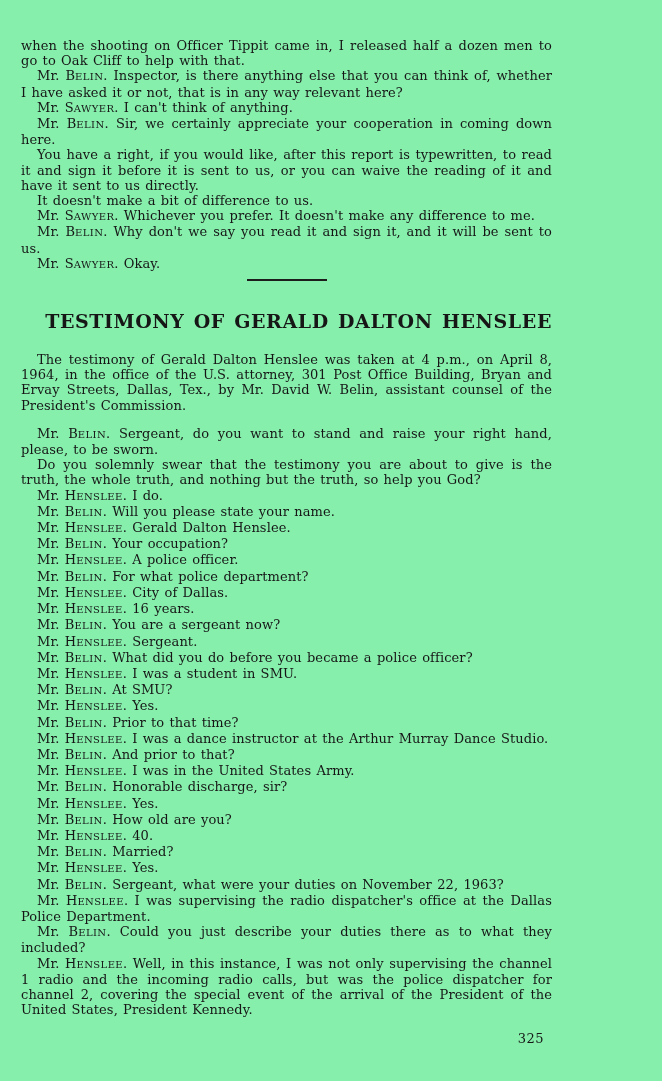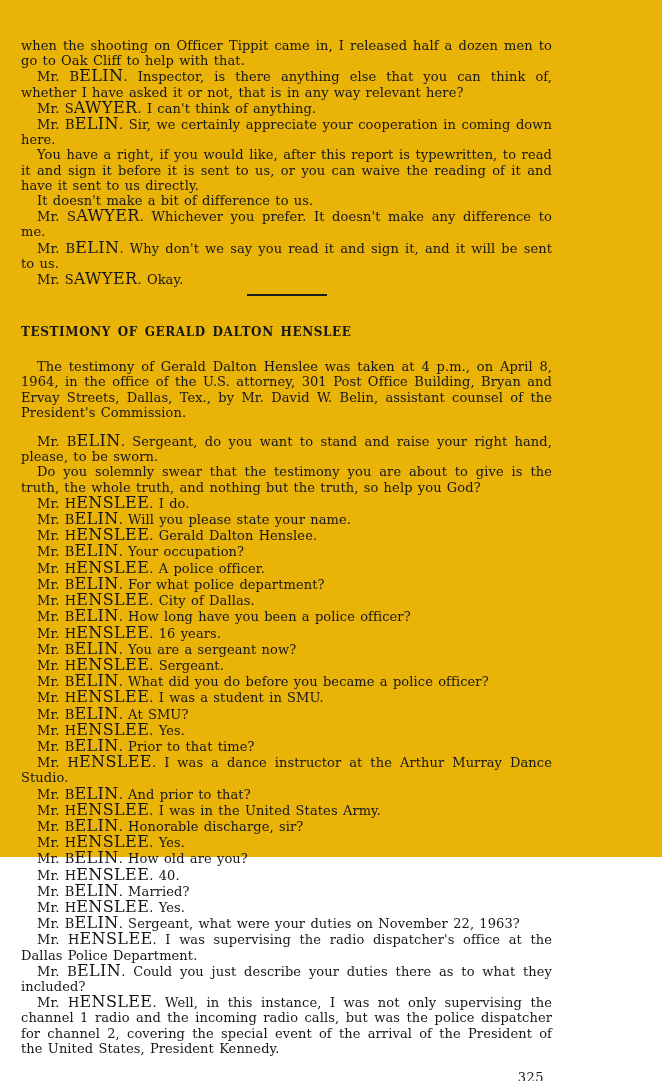--- a/index.html
+++ b/index.html
@@ -10,51 +10,51 @@
   body {
     width: 662px;
     height: 1081px;
     overflow: hidden;
     font-family: "DejaVu Serif", "Liberation Serif", serif;
     color: #161616;
   }
   .page {
     box-sizing: border-box;
     width: 662px;
-    height: 857px;
+    height: 1081px;
     padding: 38px 110px 0 21px;
-    background: #eab308;
+    background: #86efac;
   }
   .textcol p {
     margin: 0;
     font-size: 13px;
     line-height: 15.2px;
     text-align: justify;
     letter-spacing: 0.1px;
     word-spacing: 1px;
   }
   .textcol p.indent { text-indent: 16px; }
   .textcol p.noindent { text-indent: 0; }
   .textcol p.gap { margin-top: 13px; }
   .speaker { white-space: nowrap; }
   .speaker .sc {
-    font-size: 16px;
+    font-size: 10px;
     letter-spacing: 0.4px;
   }
   .rule {
     width: 80px;
     height: 2px;
     background: #1c1c1c;
     margin: 7px auto 0 auto;
   }
   .heading {
     margin: 29px 0 20px 0;
-    font-size: 12px;
+    font-size: 19px;
     font-weight: bold;
-    text-align: left;
+    text-align: right;
     letter-spacing: 0.6px;
     word-spacing: 2px;
   }
   .intro { margin-bottom: 0; }
   .pagenum {
     margin-top: 14px;
     text-align: right;
     padding-right: 8px;
     font-size: 13px;
     letter-spacing: 0.5px;
@@ -87,21 +87,20 @@
   <div class="textcol">
       <p class="indent gap"><span class="speaker">Mr. B<span class="sc">ELIN</span>.</span> Sergeant, do you want to stand and raise your right hand, please, to be sworn.</p>
       <p class="indent">Do you solemnly swear that the testimony you are about to give is the truth, the whole truth, and nothing but the truth, so help you God?</p>
       <p class="indent"><span class="speaker">Mr. H<span class="sc">ENSLEE</span>.</span> I do.</p>
       <p class="indent"><span class="speaker">Mr. B<span class="sc">ELIN</span>.</span> Will you please state your name.</p>
       <p class="indent"><span class="speaker">Mr. H<span class="sc">ENSLEE</span>.</span> Gerald Dalton Henslee.</p>
       <p class="indent"><span class="speaker">Mr. B<span class="sc">ELIN</span>.</span> Your occupation?</p>
       <p class="indent"><span class="speaker">Mr. H<span class="sc">ENSLEE</span>.</span> A police officer.</p>
       <p class="indent"><span class="speaker">Mr. B<span class="sc">ELIN</span>.</span> For what police department?</p>
       <p class="indent"><span class="speaker">Mr. H<span class="sc">ENSLEE</span>.</span> City of Dallas.</p>
-      <p class="indent"><span class="speaker">Mr. B<span class="sc">ELIN</span>.</span> How long have you been a police officer?</p>
       <p class="indent"><span class="speaker">Mr. H<span class="sc">ENSLEE</span>.</span> 16 years.</p>
       <p class="indent"><span class="speaker">Mr. B<span class="sc">ELIN</span>.</span> You are a sergeant now?</p>
       <p class="indent"><span class="speaker">Mr. H<span class="sc">ENSLEE</span>.</span> Sergeant.</p>
       <p class="indent"><span class="speaker">Mr. B<span class="sc">ELIN</span>.</span> What did you do before you became a police officer?</p>
       <p class="indent"><span class="speaker">Mr. H<span class="sc">ENSLEE</span>.</span> I was a student in SMU.</p>
       <p class="indent"><span class="speaker">Mr. B<span class="sc">ELIN</span>.</span> At SMU?</p>
       <p class="indent"><span class="speaker">Mr. H<span class="sc">ENSLEE</span>.</span> Yes.</p>
       <p class="indent"><span class="speaker">Mr. B<span class="sc">ELIN</span>.</span> Prior to that time?</p>
       <p class="indent"><span class="speaker">Mr. H<span class="sc">ENSLEE</span>.</span> I was a dance instructor at the Arthur Murray Dance Studio.</p>
       <p class="indent"><span class="speaker">Mr. B<span class="sc">ELIN</span>.</span> And prior to that?</p>

